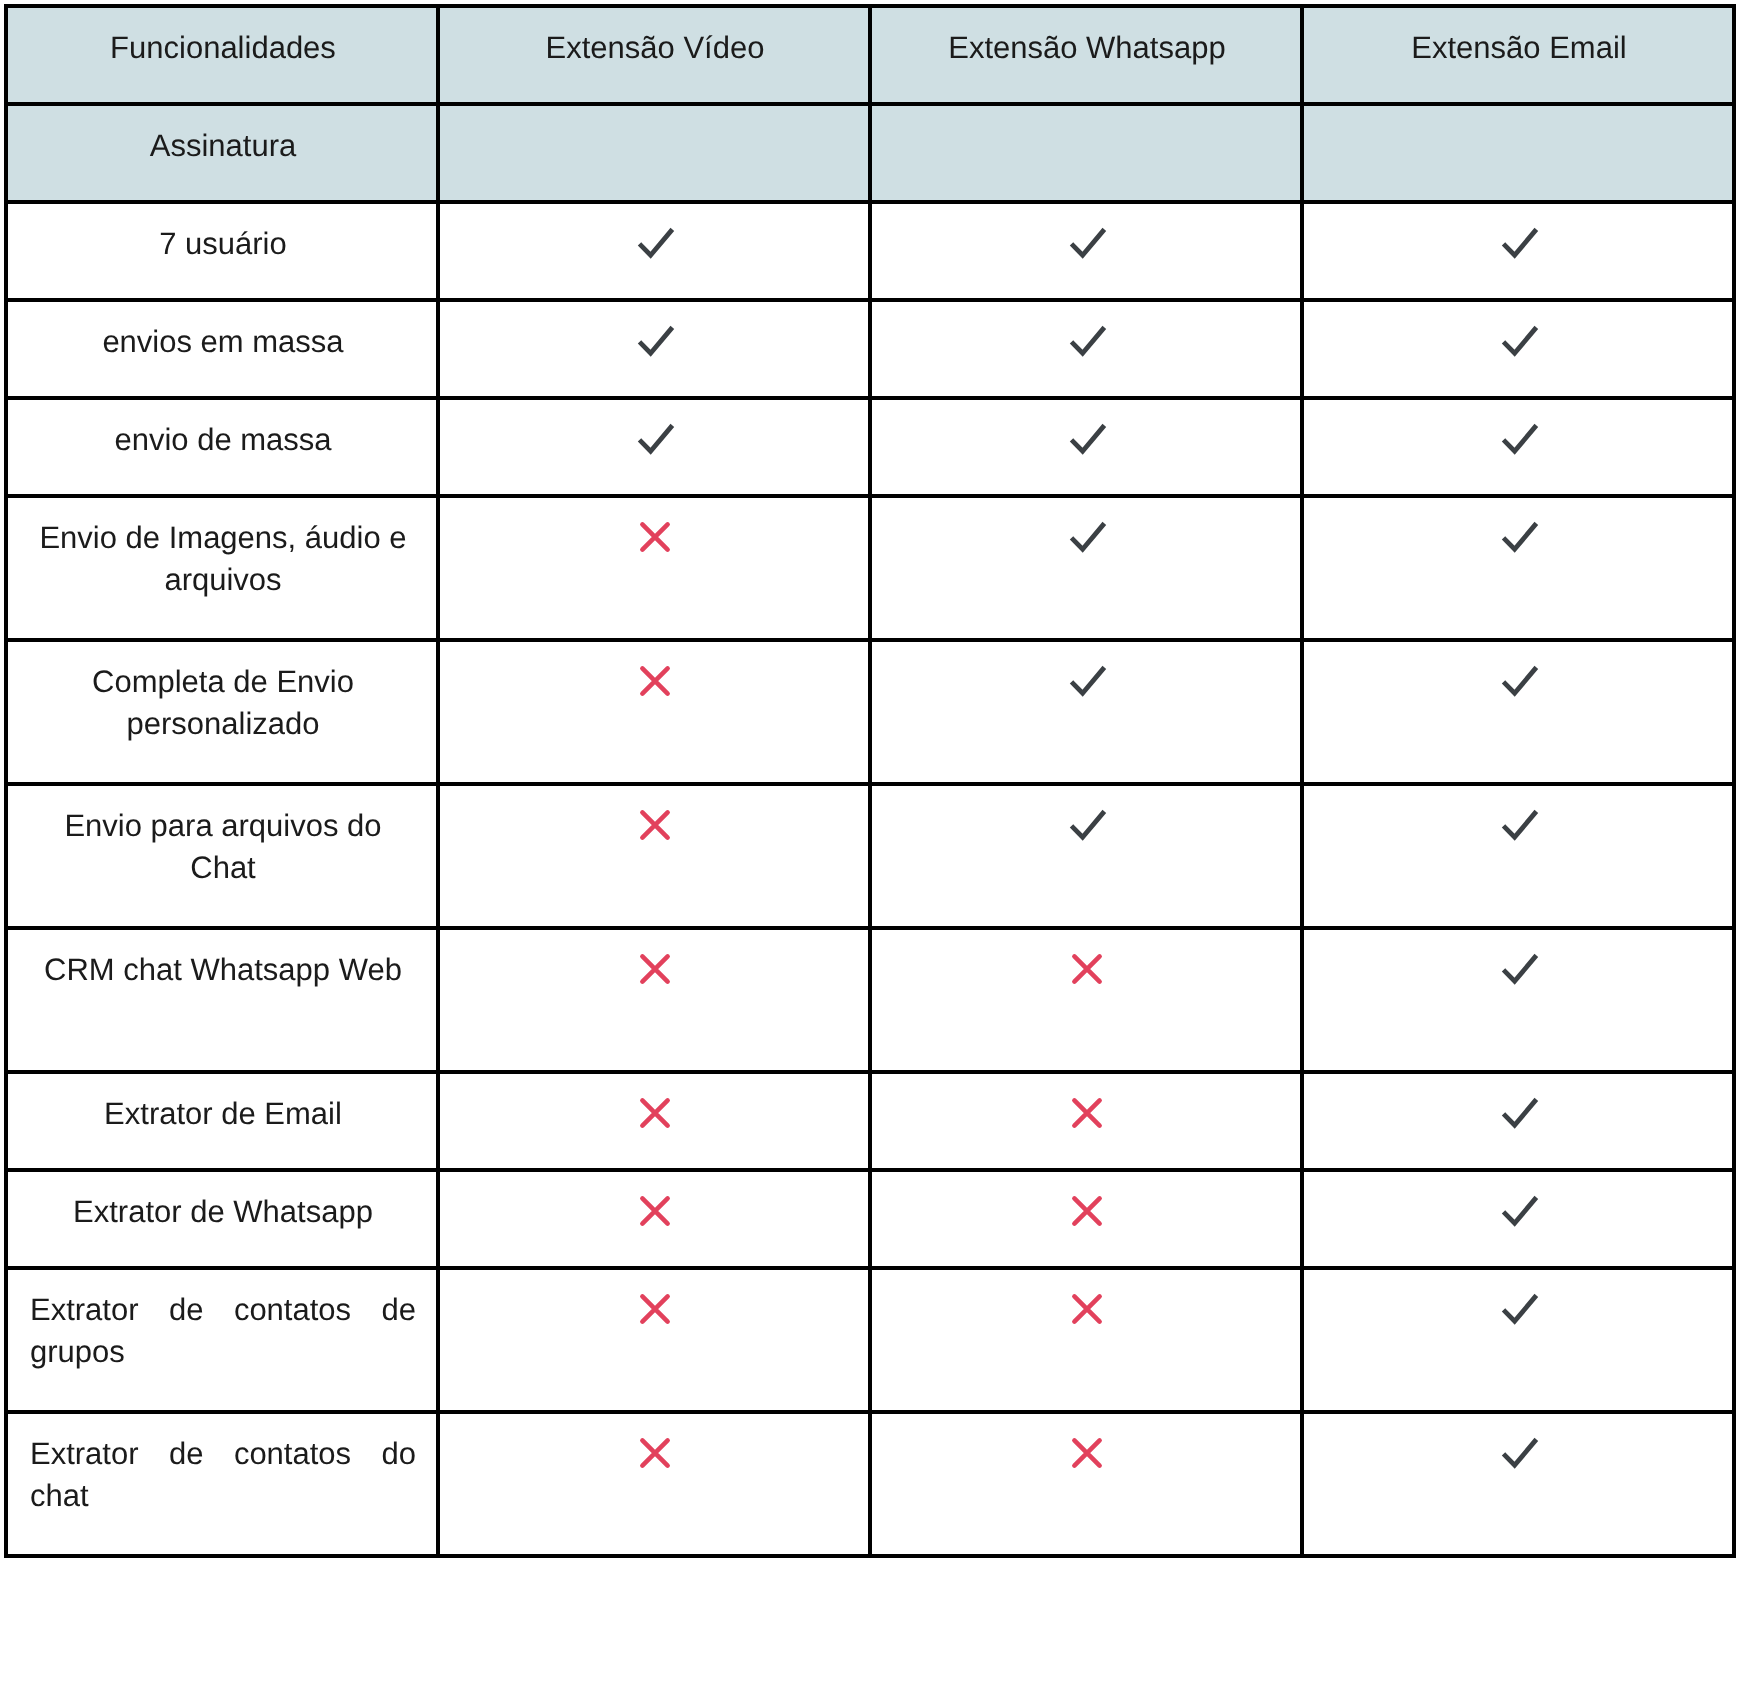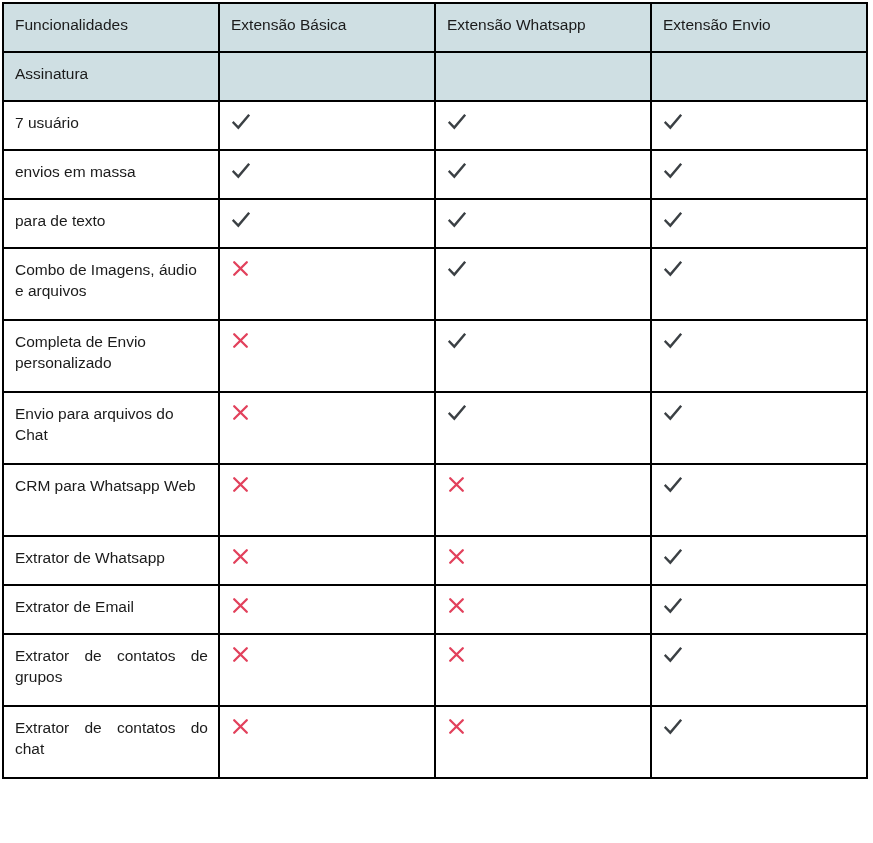--- a/index.html
+++ b/index.html
@@ -30,21 +30,21 @@
     background: #ffffff;
   }
 
   table.compare col.c-feature { width: 216px; }
   table.compare col.c-plan    { width: 216px; }
 
   table.compare td,
   table.compare th {
     border: 2px solid #000000;
     vertical-align: top;
-    text-align: left;
+    text-align: center;
     padding: 10px 10px 10px 11px;
     font-size: 15.5px;
     line-height: 1.38;
     font-weight: normal;
     background: #ffffff;
   }
 
   
   tr.shaded > th,
   tr.shaded > td {
@@ -101,23 +101,23 @@
   <table class="compare">
     <colgroup>
       <col class="c-feature">
       <col class="c-plan">
       <col class="c-plan">
       <col class="c-plan">
     </colgroup>
     <thead>
       <tr class="shaded r-1line">
         <th class="head-cell">Funcionalidades</th>
-        <th class="head-cell">Extensão Básica</th>
+        <th class="head-cell">Extensão Vídeo</th>
         <th class="head-cell">Extensão Whatsapp</th>
-        <th class="head-cell">Extensão Envio</th>
+        <th class="head-cell">Extensão Email</th>
       </tr>
     </thead>
     <tbody id="table-body">
         <tr class="shaded r-1line">
           <td class="feature">Assinatura</td>
           <td></td>
           <td></td>
           <td></td>
         </tr>
         <tr class="r-1line">
@@ -138,33 +138,33 @@
                 <path d="M2.6 10.8 L7.3 15.6 L17.4 3.6" fill="none" stroke="#3b4044" stroke-width="2.4" stroke-linecap="square" stroke-linejoin="miter"></path>
               </svg></span></td>
           <td class="mark"><span class="mark-glyph mark-yes"><svg class="glyph" width="20" height="20" viewBox="0 0 20 20" aria-hidden="true">
                 <path d="M2.6 10.8 L7.3 15.6 L17.4 3.6" fill="none" stroke="#3b4044" stroke-width="2.4" stroke-linecap="square" stroke-linejoin="miter"></path>
               </svg></span></td>
           <td class="mark"><span class="mark-glyph mark-yes"><svg class="glyph" width="20" height="20" viewBox="0 0 20 20" aria-hidden="true">
                 <path d="M2.6 10.8 L7.3 15.6 L17.4 3.6" fill="none" stroke="#3b4044" stroke-width="2.4" stroke-linecap="square" stroke-linejoin="miter"></path>
               </svg></span></td>
         </tr>
         <tr class="r-1line">
-          <td class="feature">para de texto</td>
-          <td class="mark"><span class="mark-glyph mark-yes"><svg class="glyph" width="20" height="20" viewBox="0 0 20 20" aria-hidden="true">
-                <path d="M2.6 10.8 L7.3 15.6 L17.4 3.6" fill="none" stroke="#3b4044" stroke-width="2.4" stroke-linecap="square" stroke-linejoin="miter"></path>
-              </svg></span></td>
-          <td class="mark"><span class="mark-glyph mark-yes"><svg class="glyph" width="20" height="20" viewBox="0 0 20 20" aria-hidden="true">
-                <path d="M2.6 10.8 L7.3 15.6 L17.4 3.6" fill="none" stroke="#3b4044" stroke-width="2.4" stroke-linecap="square" stroke-linejoin="miter"></path>
-              </svg></span></td>
-          <td class="mark"><span class="mark-glyph mark-yes"><svg class="glyph" width="20" height="20" viewBox="0 0 20 20" aria-hidden="true">
-                <path d="M2.6 10.8 L7.3 15.6 L17.4 3.6" fill="none" stroke="#3b4044" stroke-width="2.4" stroke-linecap="square" stroke-linejoin="miter"></path>
-              </svg></span></td>
-        </tr>
-        <tr class="r-2line">
-          <td class="feature">Combo de Imagens, áudio e arquivos</td>
+          <td class="feature">envio de massa</td>
+          <td class="mark"><span class="mark-glyph mark-yes"><svg class="glyph" width="20" height="20" viewBox="0 0 20 20" aria-hidden="true">
+                <path d="M2.6 10.8 L7.3 15.6 L17.4 3.6" fill="none" stroke="#3b4044" stroke-width="2.4" stroke-linecap="square" stroke-linejoin="miter"></path>
+              </svg></span></td>
+          <td class="mark"><span class="mark-glyph mark-yes"><svg class="glyph" width="20" height="20" viewBox="0 0 20 20" aria-hidden="true">
+                <path d="M2.6 10.8 L7.3 15.6 L17.4 3.6" fill="none" stroke="#3b4044" stroke-width="2.4" stroke-linecap="square" stroke-linejoin="miter"></path>
+              </svg></span></td>
+          <td class="mark"><span class="mark-glyph mark-yes"><svg class="glyph" width="20" height="20" viewBox="0 0 20 20" aria-hidden="true">
+                <path d="M2.6 10.8 L7.3 15.6 L17.4 3.6" fill="none" stroke="#3b4044" stroke-width="2.4" stroke-linecap="square" stroke-linejoin="miter"></path>
+              </svg></span></td>
+        </tr>
+        <tr class="r-2line">
+          <td class="feature">Envio de Imagens, áudio e arquivos</td>
           <td class="mark"><span class="mark-glyph mark-no"><svg class="glyph" width="19" height="19" viewBox="0 0 19 19" aria-hidden="true">
                 <path d="M3.2 3.2 L15.8 15.8 M15.8 3.2 L3.2 15.8" fill="none" stroke="#e2415c" stroke-width="2.3" stroke-linecap="round"></path>
               </svg></span></td>
           <td class="mark"><span class="mark-glyph mark-yes"><svg class="glyph" width="20" height="20" viewBox="0 0 20 20" aria-hidden="true">
                 <path d="M2.6 10.8 L7.3 15.6 L17.4 3.6" fill="none" stroke="#3b4044" stroke-width="2.4" stroke-linecap="square" stroke-linejoin="miter"></path>
               </svg></span></td>
           <td class="mark"><span class="mark-glyph mark-yes"><svg class="glyph" width="20" height="20" viewBox="0 0 20 20" aria-hidden="true">
                 <path d="M2.6 10.8 L7.3 15.6 L17.4 3.6" fill="none" stroke="#3b4044" stroke-width="2.4" stroke-linecap="square" stroke-linejoin="miter"></path>
               </svg></span></td>
         </tr>
@@ -186,45 +186,45 @@
                 <path d="M3.2 3.2 L15.8 15.8 M15.8 3.2 L3.2 15.8" fill="none" stroke="#e2415c" stroke-width="2.3" stroke-linecap="round"></path>
               </svg></span></td>
           <td class="mark"><span class="mark-glyph mark-yes"><svg class="glyph" width="20" height="20" viewBox="0 0 20 20" aria-hidden="true">
                 <path d="M2.6 10.8 L7.3 15.6 L17.4 3.6" fill="none" stroke="#3b4044" stroke-width="2.4" stroke-linecap="square" stroke-linejoin="miter"></path>
               </svg></span></td>
           <td class="mark"><span class="mark-glyph mark-yes"><svg class="glyph" width="20" height="20" viewBox="0 0 20 20" aria-hidden="true">
                 <path d="M2.6 10.8 L7.3 15.6 L17.4 3.6" fill="none" stroke="#3b4044" stroke-width="2.4" stroke-linecap="square" stroke-linejoin="miter"></path>
               </svg></span></td>
         </tr>
         <tr class="r-2line">
-          <td class="feature">CRM para Whatsapp Web</td>
+          <td class="feature">CRM chat Whatsapp Web</td>
+          <td class="mark"><span class="mark-glyph mark-no"><svg class="glyph" width="19" height="19" viewBox="0 0 19 19" aria-hidden="true">
+                <path d="M3.2 3.2 L15.8 15.8 M15.8 3.2 L3.2 15.8" fill="none" stroke="#e2415c" stroke-width="2.3" stroke-linecap="round"></path>
+              </svg></span></td>
+          <td class="mark"><span class="mark-glyph mark-no"><svg class="glyph" width="19" height="19" viewBox="0 0 19 19" aria-hidden="true">
+                <path d="M3.2 3.2 L15.8 15.8 M15.8 3.2 L3.2 15.8" fill="none" stroke="#e2415c" stroke-width="2.3" stroke-linecap="round"></path>
+              </svg></span></td>
+          <td class="mark"><span class="mark-glyph mark-yes"><svg class="glyph" width="20" height="20" viewBox="0 0 20 20" aria-hidden="true">
+                <path d="M2.6 10.8 L7.3 15.6 L17.4 3.6" fill="none" stroke="#3b4044" stroke-width="2.4" stroke-linecap="square" stroke-linejoin="miter"></path>
+              </svg></span></td>
+        </tr>
+        <tr class="r-1line">
+          <td class="feature">Extrator de Email</td>
           <td class="mark"><span class="mark-glyph mark-no"><svg class="glyph" width="19" height="19" viewBox="0 0 19 19" aria-hidden="true">
                 <path d="M3.2 3.2 L15.8 15.8 M15.8 3.2 L3.2 15.8" fill="none" stroke="#e2415c" stroke-width="2.3" stroke-linecap="round"></path>
               </svg></span></td>
           <td class="mark"><span class="mark-glyph mark-no"><svg class="glyph" width="19" height="19" viewBox="0 0 19 19" aria-hidden="true">
                 <path d="M3.2 3.2 L15.8 15.8 M15.8 3.2 L3.2 15.8" fill="none" stroke="#e2415c" stroke-width="2.3" stroke-linecap="round"></path>
               </svg></span></td>
           <td class="mark"><span class="mark-glyph mark-yes"><svg class="glyph" width="20" height="20" viewBox="0 0 20 20" aria-hidden="true">
                 <path d="M2.6 10.8 L7.3 15.6 L17.4 3.6" fill="none" stroke="#3b4044" stroke-width="2.4" stroke-linecap="square" stroke-linejoin="miter"></path>
               </svg></span></td>
         </tr>
         <tr class="r-1line">
           <td class="feature">Extrator de Whatsapp</td>
-          <td class="mark"><span class="mark-glyph mark-no"><svg class="glyph" width="19" height="19" viewBox="0 0 19 19" aria-hidden="true">
-                <path d="M3.2 3.2 L15.8 15.8 M15.8 3.2 L3.2 15.8" fill="none" stroke="#e2415c" stroke-width="2.3" stroke-linecap="round"></path>
-              </svg></span></td>
-          <td class="mark"><span class="mark-glyph mark-no"><svg class="glyph" width="19" height="19" viewBox="0 0 19 19" aria-hidden="true">
-                <path d="M3.2 3.2 L15.8 15.8 M15.8 3.2 L3.2 15.8" fill="none" stroke="#e2415c" stroke-width="2.3" stroke-linecap="round"></path>
-              </svg></span></td>
-          <td class="mark"><span class="mark-glyph mark-yes"><svg class="glyph" width="20" height="20" viewBox="0 0 20 20" aria-hidden="true">
-                <path d="M2.6 10.8 L7.3 15.6 L17.4 3.6" fill="none" stroke="#3b4044" stroke-width="2.4" stroke-linecap="square" stroke-linejoin="miter"></path>
-              </svg></span></td>
-        </tr>
-        <tr class="r-1line">
-          <td class="feature">Extrator de Email</td>
           <td class="mark"><span class="mark-glyph mark-no"><svg class="glyph" width="19" height="19" viewBox="0 0 19 19" aria-hidden="true">
                 <path d="M3.2 3.2 L15.8 15.8 M15.8 3.2 L3.2 15.8" fill="none" stroke="#e2415c" stroke-width="2.3" stroke-linecap="round"></path>
               </svg></span></td>
           <td class="mark"><span class="mark-glyph mark-no"><svg class="glyph" width="19" height="19" viewBox="0 0 19 19" aria-hidden="true">
                 <path d="M3.2 3.2 L15.8 15.8 M15.8 3.2 L3.2 15.8" fill="none" stroke="#e2415c" stroke-width="2.3" stroke-linecap="round"></path>
               </svg></span></td>
           <td class="mark"><span class="mark-glyph mark-yes"><svg class="glyph" width="20" height="20" viewBox="0 0 20 20" aria-hidden="true">
                 <path d="M2.6 10.8 L7.3 15.6 L17.4 3.6" fill="none" stroke="#3b4044" stroke-width="2.4" stroke-linecap="square" stroke-linejoin="miter"></path>
               </svg></span></td>
         </tr>

